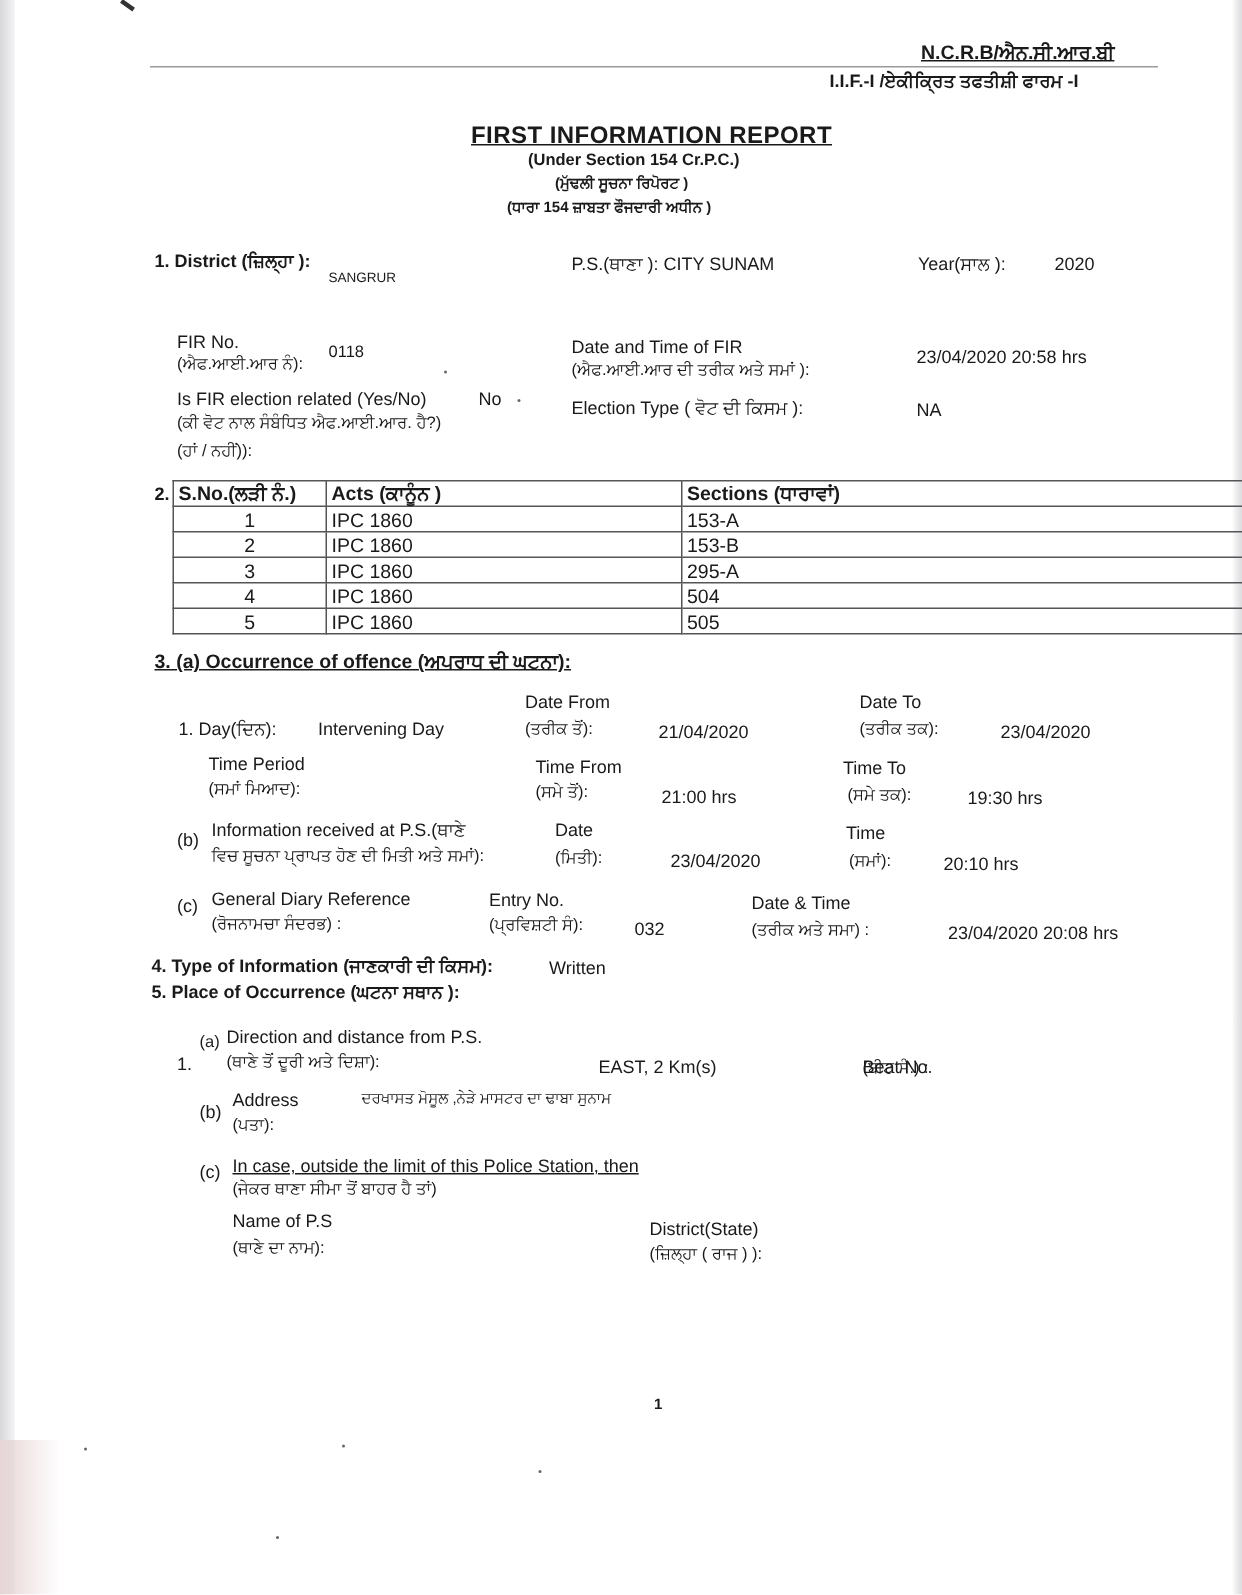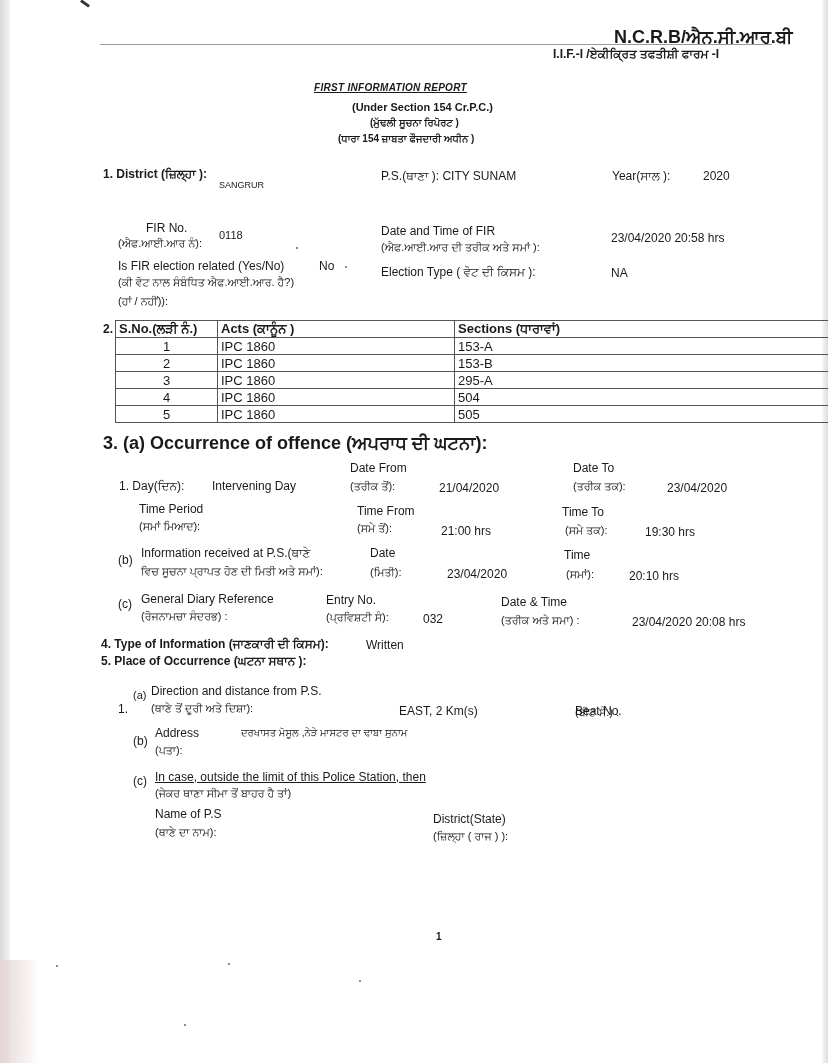--- a/index.html
+++ b/index.html
@@ -15,27 +15,27 @@
   .page-shadow-right {
     position:absolute; right:0; top:0; width:6px; height:1063px;
     background:linear-gradient(to left,#dcdce0,#f8f8fa);
   }
   .page-shadow-bottomleft {
     position:absolute; left:0; top:960px; width:40px; height:103px;
     background:linear-gradient(to right,#e7d6d6,rgba(255,255,255,0));
   }
   .abs { position:absolute; white-space:nowrap; }
   .b { font-weight:bold; }
-  .s13 { font-size:18px; }
+  .s13 { font-size:13px;text-decoration:underline; }
   .s12 { font-size:12px; }
   .s11 { font-size:11px; }
   .s10 { font-size:10px; }
   .s9 { font-size:9px; }
   .topline { position:absolute; left:100px; top:44px; width:672px; height:1px; background:#9a9a9a; }
-  .title { font-size:10px; font-weight:bold; text-decoration:underline; letter-spacing:0.3px;font-style:italic; }
+  .title { font-size:16px; font-weight:bold; text-decoration:underline; letter-spacing:0.3px; }
   table.acts {
     position:absolute; left:115px; top:320px; width:736px;
     border-collapse:collapse; font-size:13px;
   }
   table.acts td, table.acts th {
     border:1px solid #555; padding:0 3px; height:16px; font-weight:normal; text-align:left;
   }
   table.acts th { font-weight:bold; }
   table.acts td.sno { text-align:center; width:95px; }
   table.acts td.act { width:230px; }
@@ -58,21 +58,21 @@
 <div class="abs b s11" style="left:352px; top:101px;text-align:center;">(Under Section 154 Cr.P.C.)</div>
 <div class="abs b s10" style="left:370px; top:117px;">(ਮੁੱਢਲੀ ਸੂਚਨਾ ਰਿਪੋਰਟ )</div>
 <div class="abs b s10" style="left:338px; top:133px;">(ਧਾਰਾ 154 ਜ਼ਾਬਤਾ ਫੌਜਦਾਰੀ ਅਧੀਨ )</div>
 
 <div class="abs b s12" style="left:103px; top:167px;">1. District (ਜ਼ਿਲ੍ਹਾ ):</div>
 <div class="abs s9" style="left:219px; top:180px;">SANGRUR</div>
 <div class="abs s12" style="left:381px; top:169px;">P.S.(ਥਾਣਾ ): CITY SUNAM</div>
 <div class="abs s12" style="left:612px; top:169px;">Year(ਸਾਲ ):</div>
 <div class="abs s12" style="left:703px; top:169px;">2020</div>
 
-<div class="abs s12" style="left:118px; top:221px;margin-left:28px;">FIR No.</div>
+<div class="abs s12" style="left:118px; top:221px;">FIR No.</div>
 <div class="abs s11" style="left:118px; top:237px;">(ਐਫ.ਆਈ.ਆਰ ਨੰ):</div>
 <div class="abs s11" style="left:219px; top:229px;">0118</div>
 
 <div class="abs s12" style="left:381px; top:224px;">Date and Time of FIR</div>
 <div class="abs s11" style="left:381px; top:241px;">(ਐਫ.ਆਈ.ਆਰ ਦੀ ਤਰੀਕ ਅਤੇ ਸਮਾਂ ):</div>
 <div class="abs s12" style="left:611px; top:231px;">23/04/2020  20:58 hrs</div>
 
 <div class="abs s12" style="left:118px; top:259px;">Is FIR election related (Yes/No)</div>
 <div class="abs s11" style="left:118px; top:276px;">(ਕੀ ਵੋਟ ਨਾਲ ਸੰਬੰਧਿਤ ਐਫ.ਆਈ.ਆਰ. ਹੈ?)</div>
 <div class="abs s11" style="left:118px; top:295px;">(ਹਾਂ / ਨਹੀਂ)):</div>

